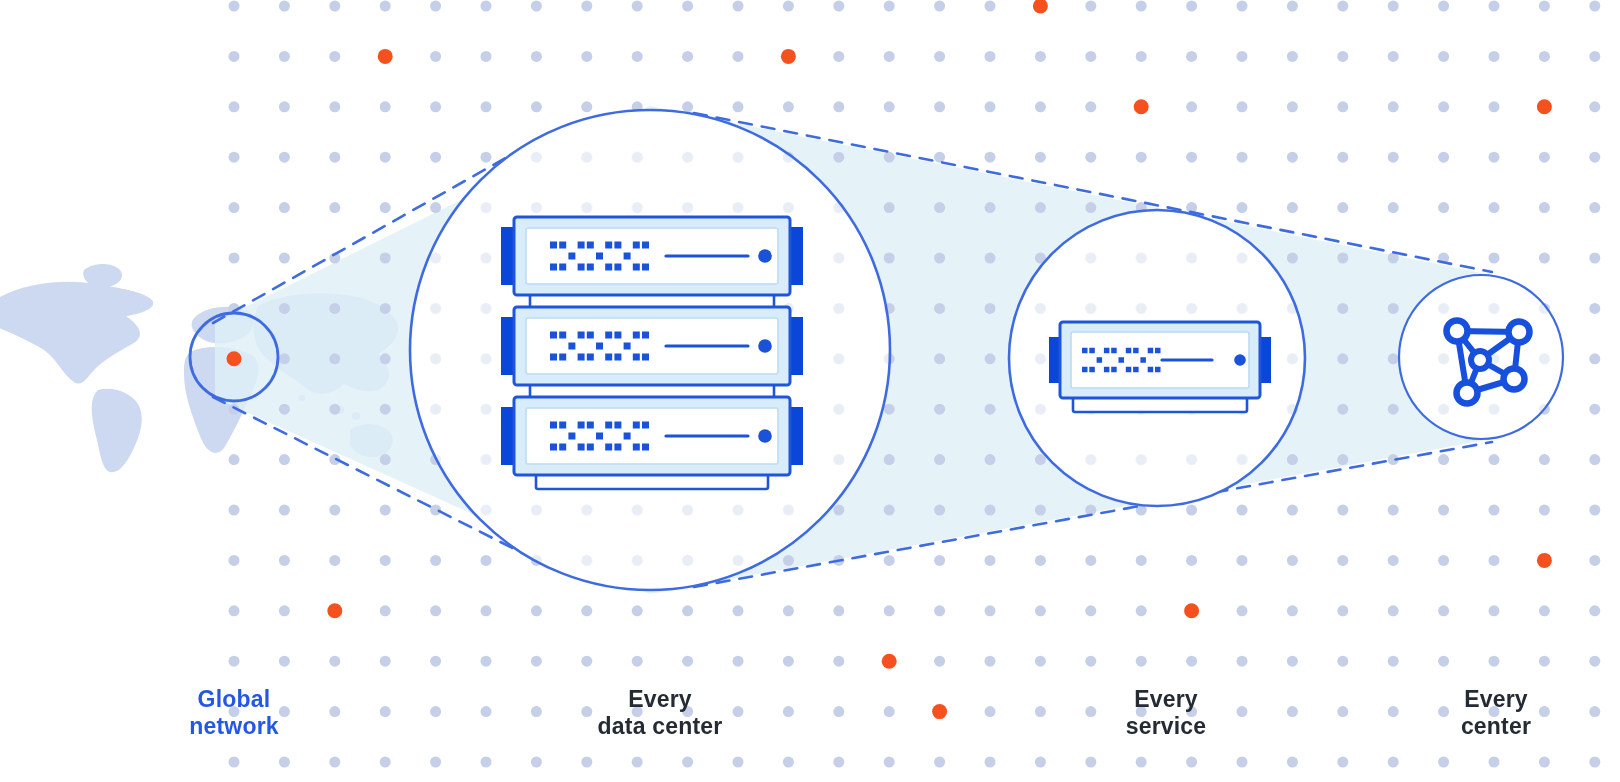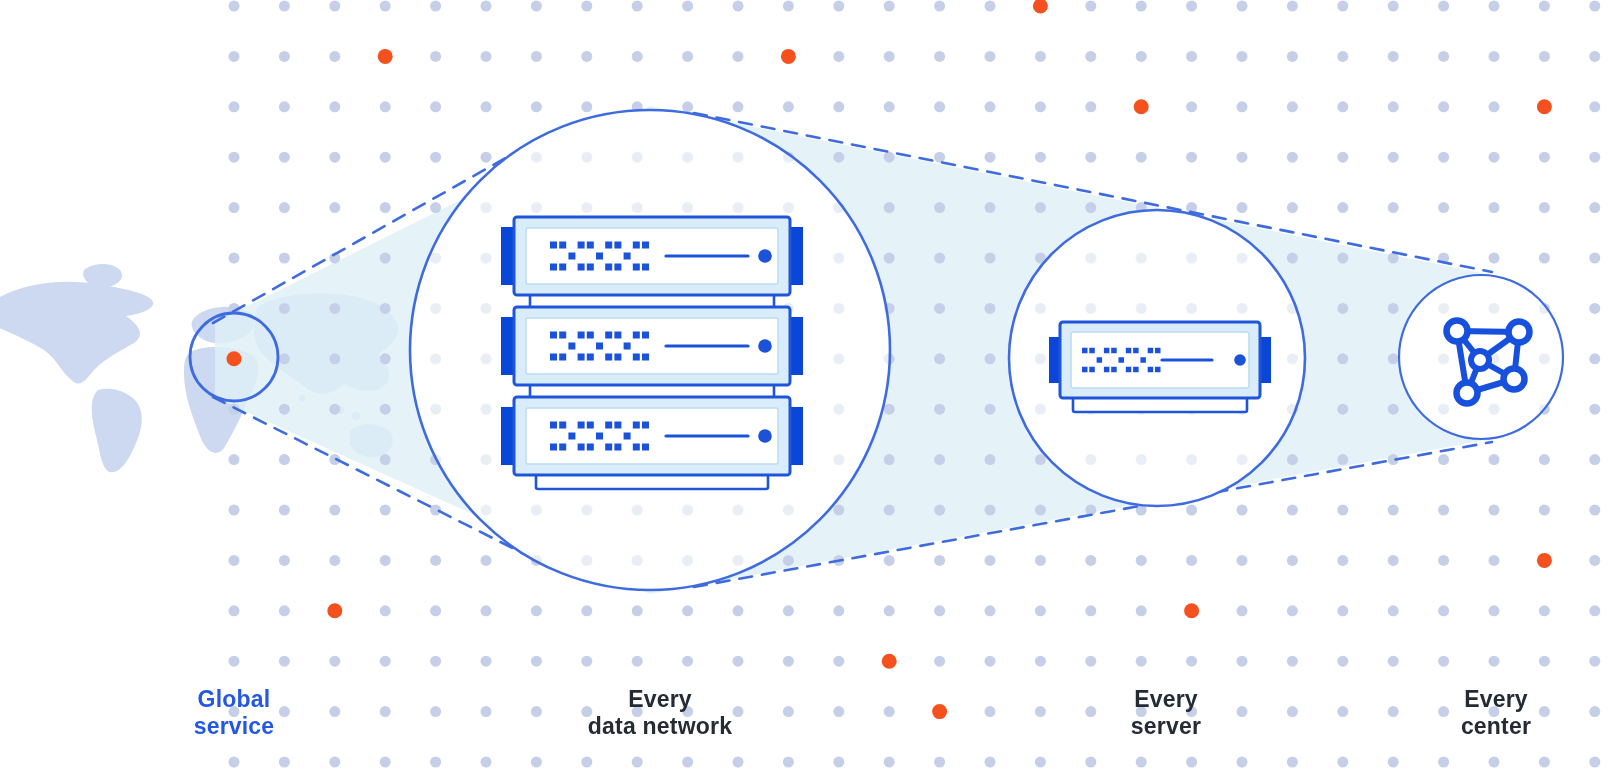--- a/index.html
+++ b/index.html
@@ -638,27 +638,27 @@
       <circle class="icon-node" cx="1457" cy="331" r="10.5" stroke-width="6.5"></circle>
       <circle class="icon-node" cx="1519" cy="332" r="10.5" stroke-width="6.5"></circle>
       <circle class="icon-node" cx="1514" cy="379" r="10.5" stroke-width="6.5"></circle>
       <circle class="icon-node" cx="1467" cy="393" r="10.5" stroke-width="6.5"></circle>
       <circle class="icon-node" cx="1480" cy="360" r="9" stroke-width="6"></circle>
     </g>
   </svg>
 
   <div class="lbl lbl-blue" style="left:234px;top:686px">
     <span>Global</span>
-    <span>service</span>
+    <span>network</span>
   </div>
   <div class="lbl" style="left:660px;top:686px">
     <span>Every</span>
-    <span>data network</span>
+    <span>data center</span>
   </div>
   <div class="lbl" style="left:1166px;top:686px">
     <span>Every</span>
-    <span>server</span>
+    <span>service</span>
   </div>
   <div class="lbl" style="left:1496px;top:686px">
     <span>Every</span>
     <span>center</span>
   </div>
 </div>
 
 </body></html>

